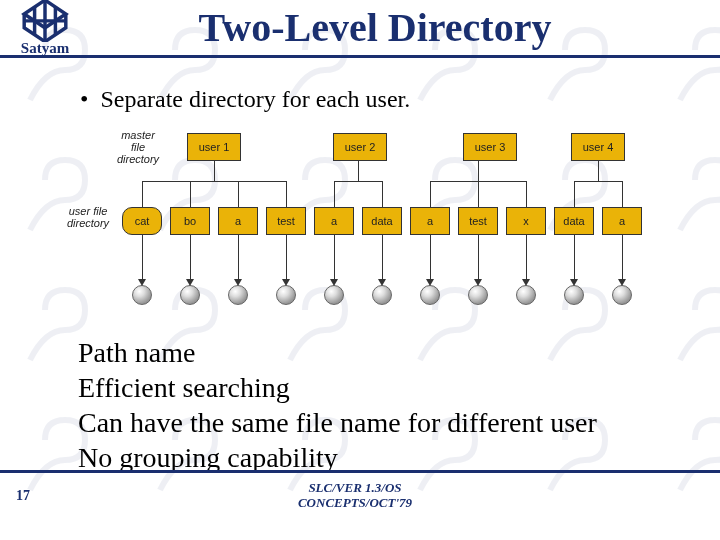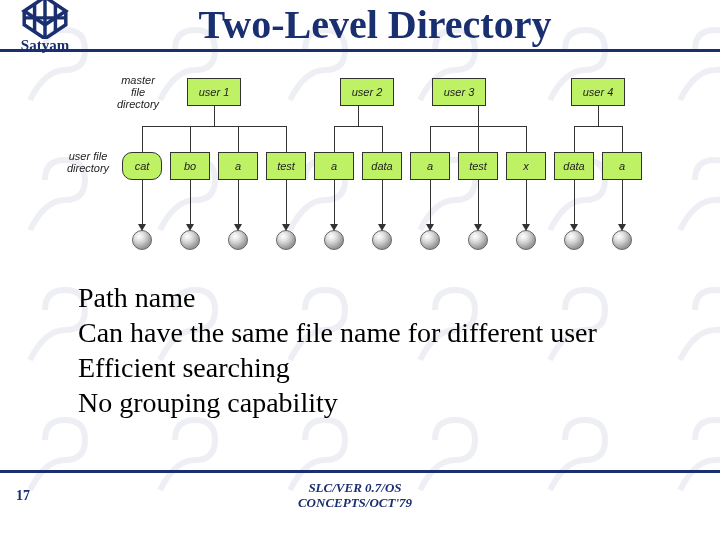--- a/index.html
+++ b/index.html
@@ -1,38 +1,38 @@
 <!DOCTYPE html>
 <html><head>
 <meta charset="utf-8">
 <style>
 *{margin:0;padding:0;box-sizing:border-box}
 body{width:720px;height:540px;font-family:"Times New Roman",serif;background:#fff;position:relative;overflow:hidden}
 .watermark{position:absolute;inset:0;z-index:0;opacity:0.07;pointer-events:none}
 .watermark svg{position:absolute}
-.header{position:relative;z-index:1;display:flex;align-items:center;height:52px;border-bottom:3px solid #1a2f6f}
+.header{position:relative;z-index:1;display:flex;align-items:center;height:58px;border-bottom:3px solid #1a2f6f}
 .logo{width:90px;height:74px;display:flex;flex-direction:column;align-items:center;justify-content:center}
 .logo svg{width:52px;height:44px}
 .logo-text{font-family:"Times New Roman",serif;font-weight:bold;font-size:15px;color:#1a2f6f;margin-top:-2px}
 .title{flex:1;text-align:center;font-size:40px;font-weight:bold;color:#1a2f6f;padding-right:60px}
 .content{position:relative;z-index:1;padding:20px 40px 0 40px}
 .bullet-line{font-size:24px;color:#000;margin:8px 0 14px 40px}
 .bullet-line::before{content:"• ";margin-right:6px}
 .diagram{margin:0 auto 18px auto;width:600px}
 .notes{font-size:28px;color:#000;margin-left:38px;line-height:1.25}
 .footer{position:absolute;bottom:22px;left:0;right:0;z-index:1;border-top:3px solid #1a2f6f;height:48px;display:flex;align-items:center}
 .page-num{font-size:14px;font-weight:bold;color:#1a2f6f;margin-left:16px}
 .footer-center{flex:1;text-align:center;font-size:13px;font-weight:bold;font-style:italic;color:#1a2f6f;line-height:1.15}
 
 
 .dg{position:relative;height:190px;font-family:Arial,Helvetica,sans-serif;font-size:11px;color:#222}
 .lbl{position:absolute;text-align:center;font-style:italic}
 .mfd{left:48px;top:2px;width:60px}
 .ufd{left:-2px;top:78px;width:60px}
-.box{position:absolute;border:1px solid #333;background:#bef264;text-align:center;font-style:italic;display:flex;align-items:center;justify-content:center}
+.box{position:absolute;border:1px solid #333;background:#eab308;text-align:center;display:flex;align-items:center;justify-content:center}
 .user{top:6px;width:54px;height:28px}
 .file{top:80px;width:40px;height:28px}
 .ball{position:absolute;top:158px;width:20px;height:20px;border-radius:50%;background:radial-gradient(circle at 35% 30%,#fff 0%,#ddd 30%,#999 70%,#777 100%);border:1px solid #666}
 .line{position:absolute;background:#333}
 .arrowhead{position:absolute;width:0;height:0;border-left:4px solid transparent;border-right:4px solid transparent;border-top:7px solid #333}
 </style>
 </head>
 <body>
 
 <div class="watermark">
@@ -55,20 +55,21 @@
         <path d="M6 18 L6 34 L30 50 L54 34 L54 18"></path>
         <path d="M18 10 L18 42 M30 2 L30 50 M42 10 L42 42 M6 26 L54 26"></path>
       </g>
     </svg>
     <div class="logo-text">Satyam</div>
   </div>
   <div class="title">Two-Level Directory</div>
 </div>
 
 <div class="content">
+  <div class="bullet-line">Separate directory for each user.</div>
 
   <div class="diagram">
     <div class="dg" id="dg">
         <div class="lbl mfd">master<br>file<br>directory</div>
         <div class="lbl ufd">user file<br>directory</div>
         <div class="box file" style="left: 62px; border-radius: 10px;">cat</div>
         <div class="ball" style="left: 72px;"></div>
         <div class="line" style="left: 82px; top: 108px; width: 1px; height: 46px;"></div>
         <div class="arrowhead" style="left: 78px; top: 152px;"></div>
         <div class="box file" style="left: 110px;">bo</div>
@@ -117,54 +118,54 @@
         <div class="line" style="left: 81.5px; top: 54px; width: 1px; height: 26px;"></div>
         <div class="line" style="left: 153.5px; top: 34px; width: 1px; height: 20px;"></div>
         <div class="line" style="left: 130px; top: 54px; width: 24px; height: 1px;"></div>
         <div class="line" style="left: 129.5px; top: 54px; width: 1px; height: 26px;"></div>
         <div class="line" style="left: 153.5px; top: 34px; width: 1px; height: 20px;"></div>
         <div class="line" style="left: 154px; top: 54px; width: 24px; height: 1px;"></div>
         <div class="line" style="left: 177.5px; top: 54px; width: 1px; height: 26px;"></div>
         <div class="line" style="left: 153.5px; top: 34px; width: 1px; height: 20px;"></div>
         <div class="line" style="left: 154px; top: 54px; width: 72px; height: 1px;"></div>
         <div class="line" style="left: 225.5px; top: 54px; width: 1px; height: 26px;"></div>
-        <div class="box user" style="left: 280px;">user 2</div>
+        <div class="box user" style="left: 273px;">user 2</div>
         <div class="line" style="left: 297.5px; top: 34px; width: 1px; height: 20px;"></div>
         <div class="line" style="left: 274px; top: 54px; width: 24px; height: 1px;"></div>
         <div class="line" style="left: 273.5px; top: 54px; width: 1px; height: 26px;"></div>
         <div class="line" style="left: 297.5px; top: 34px; width: 1px; height: 20px;"></div>
         <div class="line" style="left: 298px; top: 54px; width: 24px; height: 1px;"></div>
         <div class="line" style="left: 321.5px; top: 54px; width: 1px; height: 26px;"></div>
-        <div class="box user" style="left: 372px;">user 3</div>
+        <div class="box user" style="left: 403px;">user 3</div>
         <div class="line" style="left: 417.5px; top: 34px; width: 1px; height: 20px;"></div>
         <div class="line" style="left: 370px; top: 54px; width: 48px; height: 1px;"></div>
         <div class="line" style="left: 369.5px; top: 54px; width: 1px; height: 26px;"></div>
         <div class="line" style="left: 417.5px; top: 34px; width: 1px; height: 20px;"></div>
         <div class="line" style="left: 417.5px; top: 54px; width: 1px; height: 26px;"></div>
         <div class="line" style="left: 417.5px; top: 34px; width: 1px; height: 20px;"></div>
         <div class="line" style="left: 418px; top: 54px; width: 48px; height: 1px;"></div>
         <div class="line" style="left: 465.5px; top: 54px; width: 1px; height: 26px;"></div>
         <div class="box user" style="left: 511px;">user 4</div>
         <div class="line" style="left: 537.5px; top: 34px; width: 1px; height: 20px;"></div>
         <div class="line" style="left: 514px; top: 54px; width: 24px; height: 1px;"></div>
         <div class="line" style="left: 513.5px; top: 54px; width: 1px; height: 26px;"></div>
         <div class="line" style="left: 537.5px; top: 34px; width: 1px; height: 20px;"></div>
         <div class="line" style="left: 538px; top: 54px; width: 24px; height: 1px;"></div>
         <div class="line" style="left: 561.5px; top: 54px; width: 1px; height: 26px;"></div>
       </div>
   </div>
 
   <div class="notes">
     <div>Path name</div>
+    <div>Efficient searching</div>
     <div>Can have the same file name for different user</div>
-    <div>Efficient searching</div>
     <div>No grouping capability</div>
   </div>
 </div>
 
 <div class="footer">
   <div class="page-num">17</div>
   <div class="footer-center">
-    <div>SLC/VER 0.7/OS</div>
+    <div>SLC/VER 1.3/OS</div>
     <div>CONCEPTS/OCT'79</div>
   </div>
   <div style="width:40px"></div>
 </div>
 
 </body></html>

